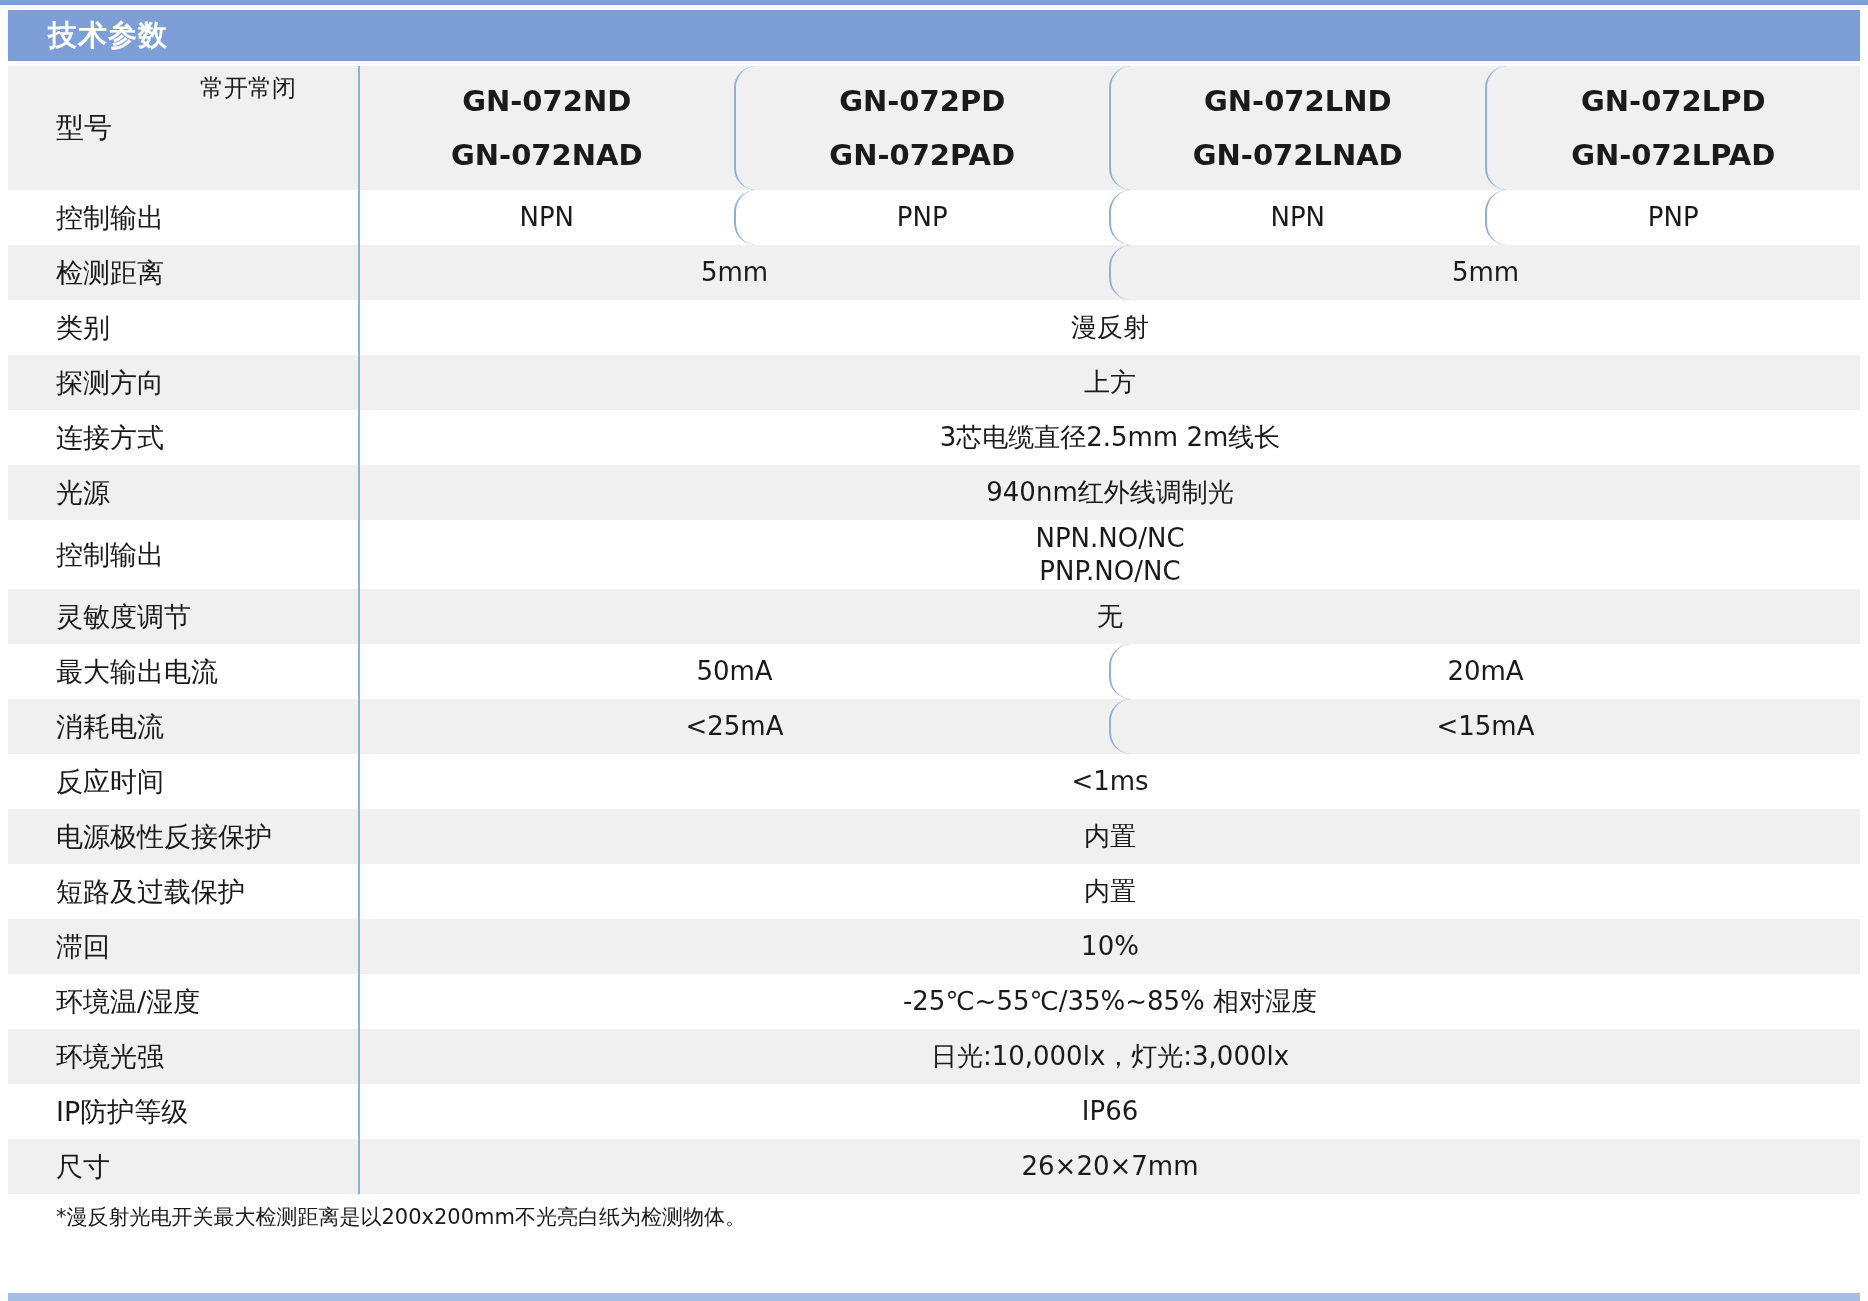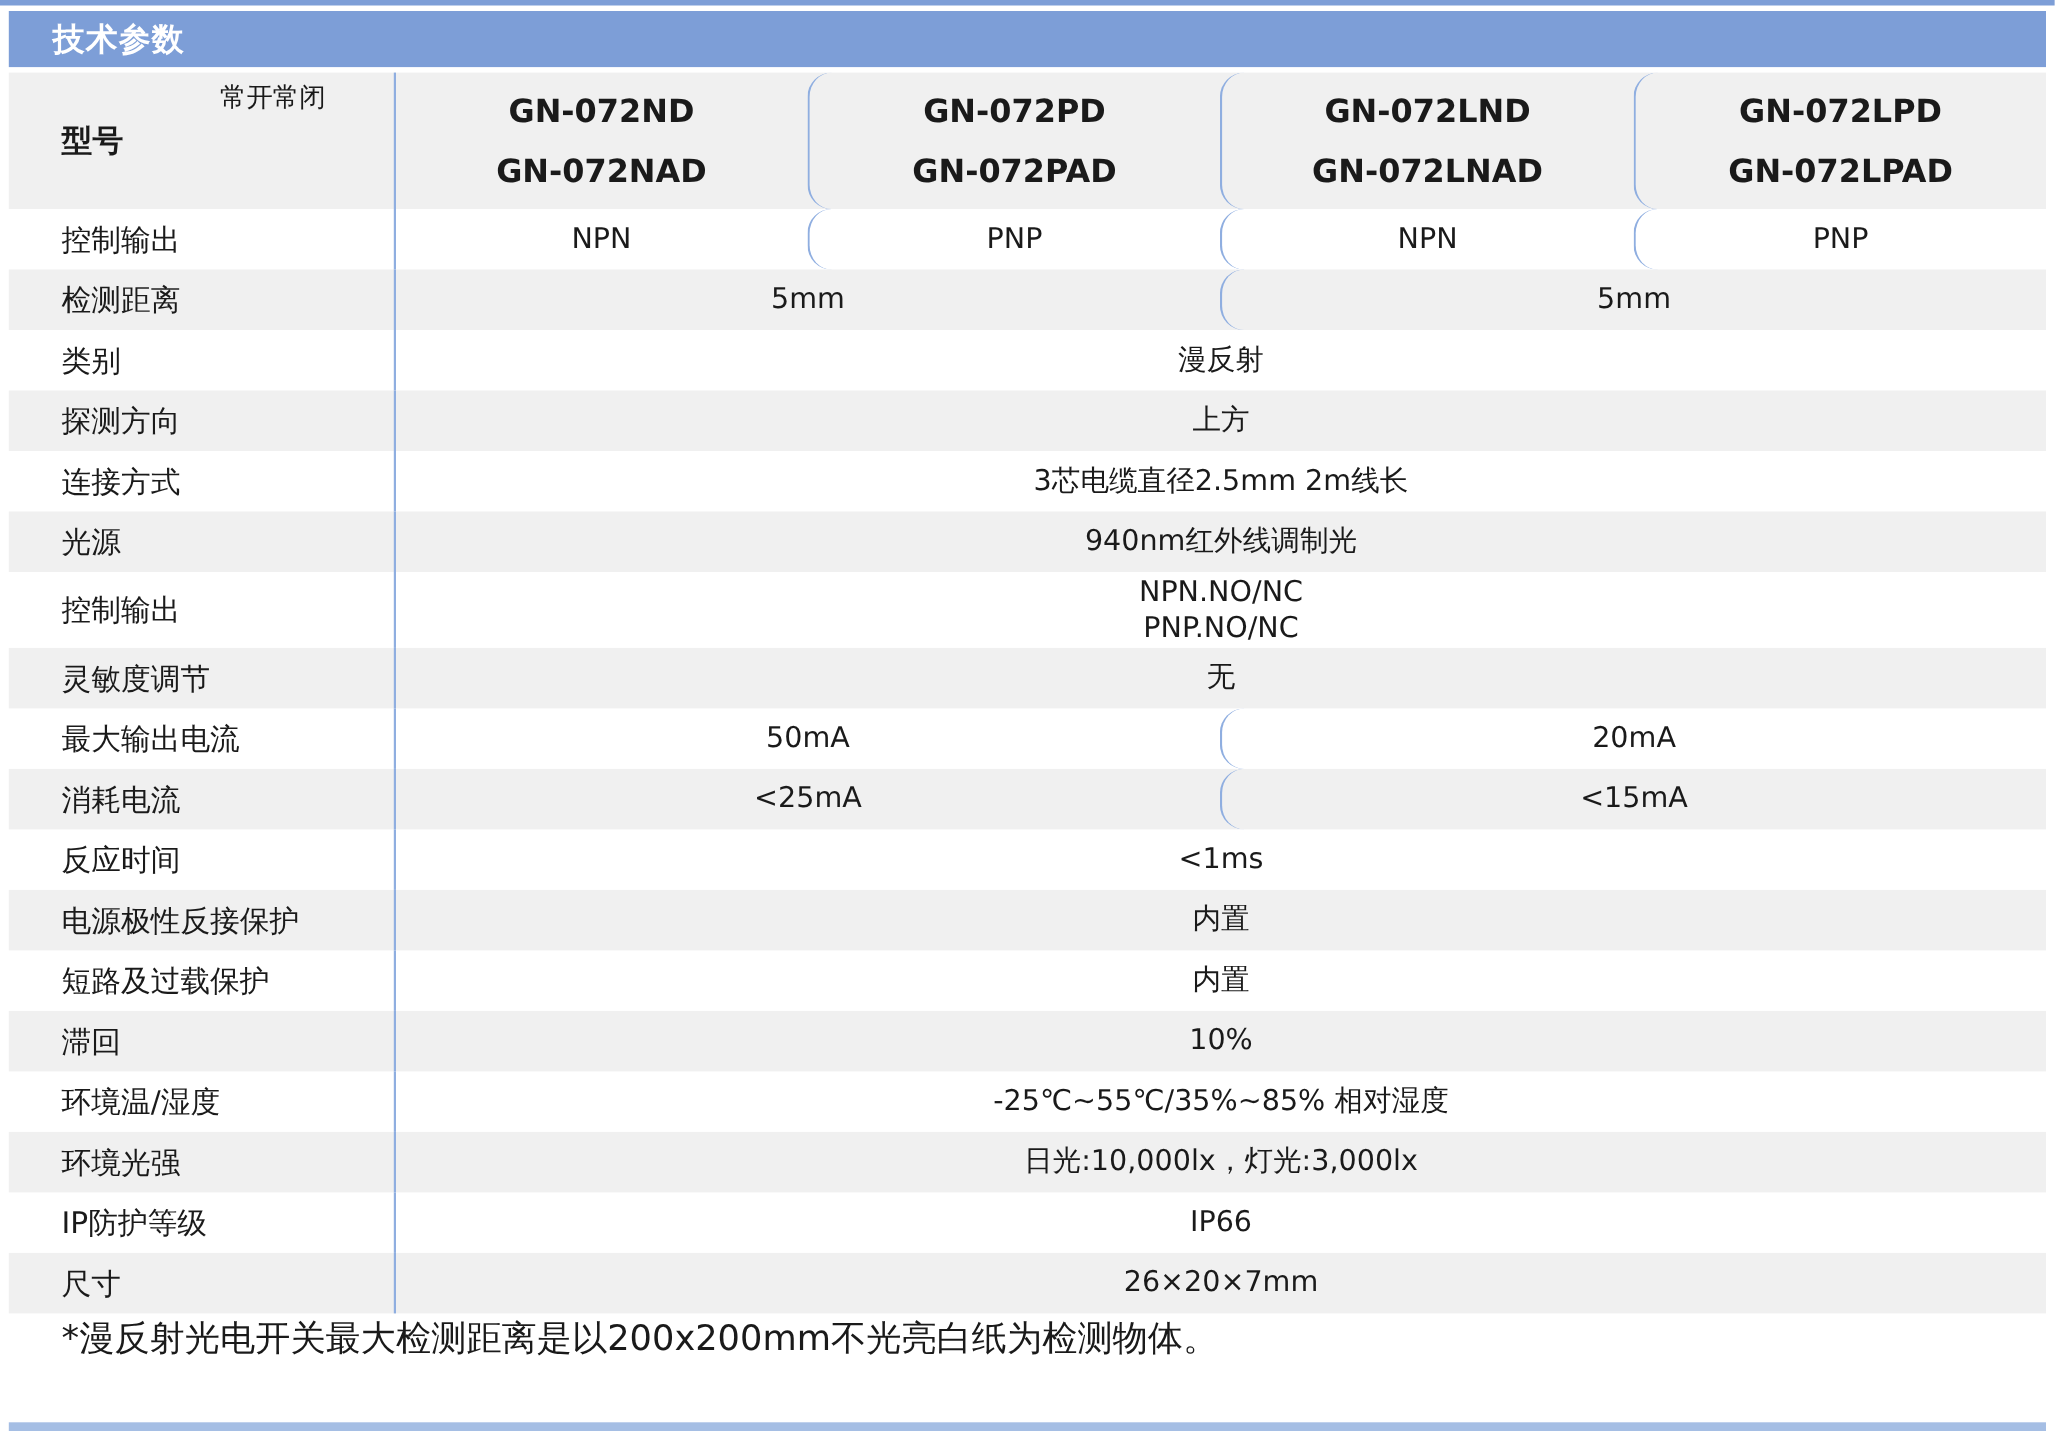--- a/index.html
+++ b/index.html
@@ -32,26 +32,26 @@
     padding-left:48px;font-size:27px;color:var(--ink);
   }
   .data{flex:1;display:flex;border-left:2px solid var(--line);}
   .cell{
     flex:1;display:flex;align-items:center;justify-content:center;
     font-size:26px;color:var(--ink);text-align:center;line-height:1.25;border-radius:22px;
   }
   .cell.sep{border-left:2px solid var(--line);}
   .cell.model{flex-direction:column;justify-content:space-evenly;font-weight:bold;font-size:29px;}
   .cell.two-line{flex-direction:column;justify-content:center;}
-  .model-label{font-weight:bold;font-size:28px;}
+  .model-label{font-weight:normal;font-size:28px;}
   .no-nc{
     margin-left:auto;margin-right:62px;height:100%;display:flex;flex-direction:row;
     justify-content:space-evenly;font-size:24px;font-weight:normal;text-align:center;margin-top:12px;
   }
-  .footnote-row{display:flex;align-items:center;height:46px;padding-left:48px;font-size:32px;}
+  .footnote-row{display:flex;align-items:center;height:46px;padding-left:48px;font-size:21px;}
   .bottom-bar{position:absolute;bottom:0;left:8px;right:8px;height:8px;background:var(--bottombar);}
 </style>
 </head>
 <body>
 
 <div class="top-strip"></div>
 
 <div class="title-bar">
   <span class="title">技术参数</span>
 </div>

